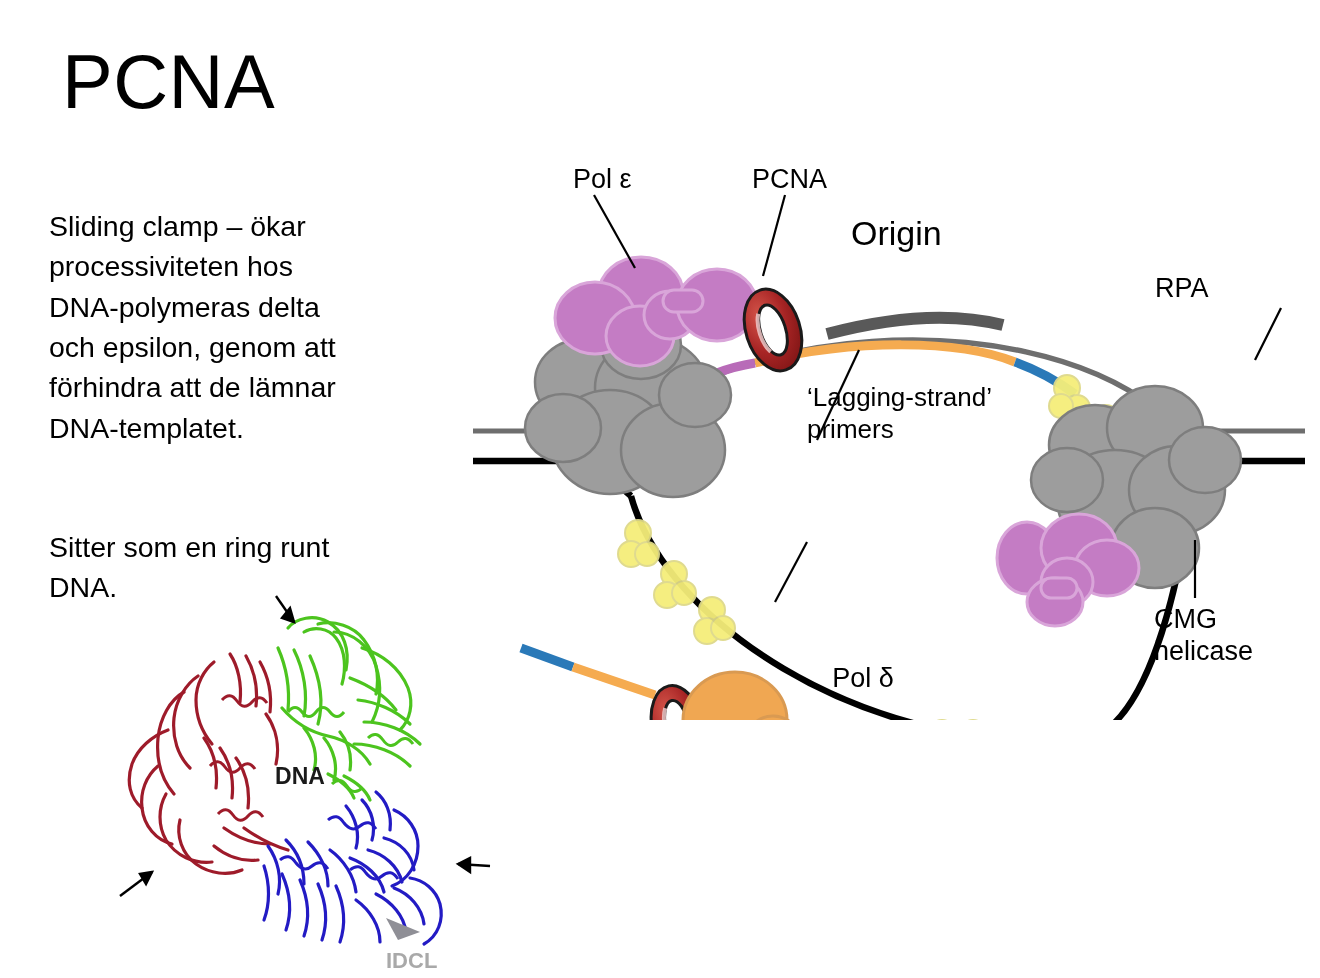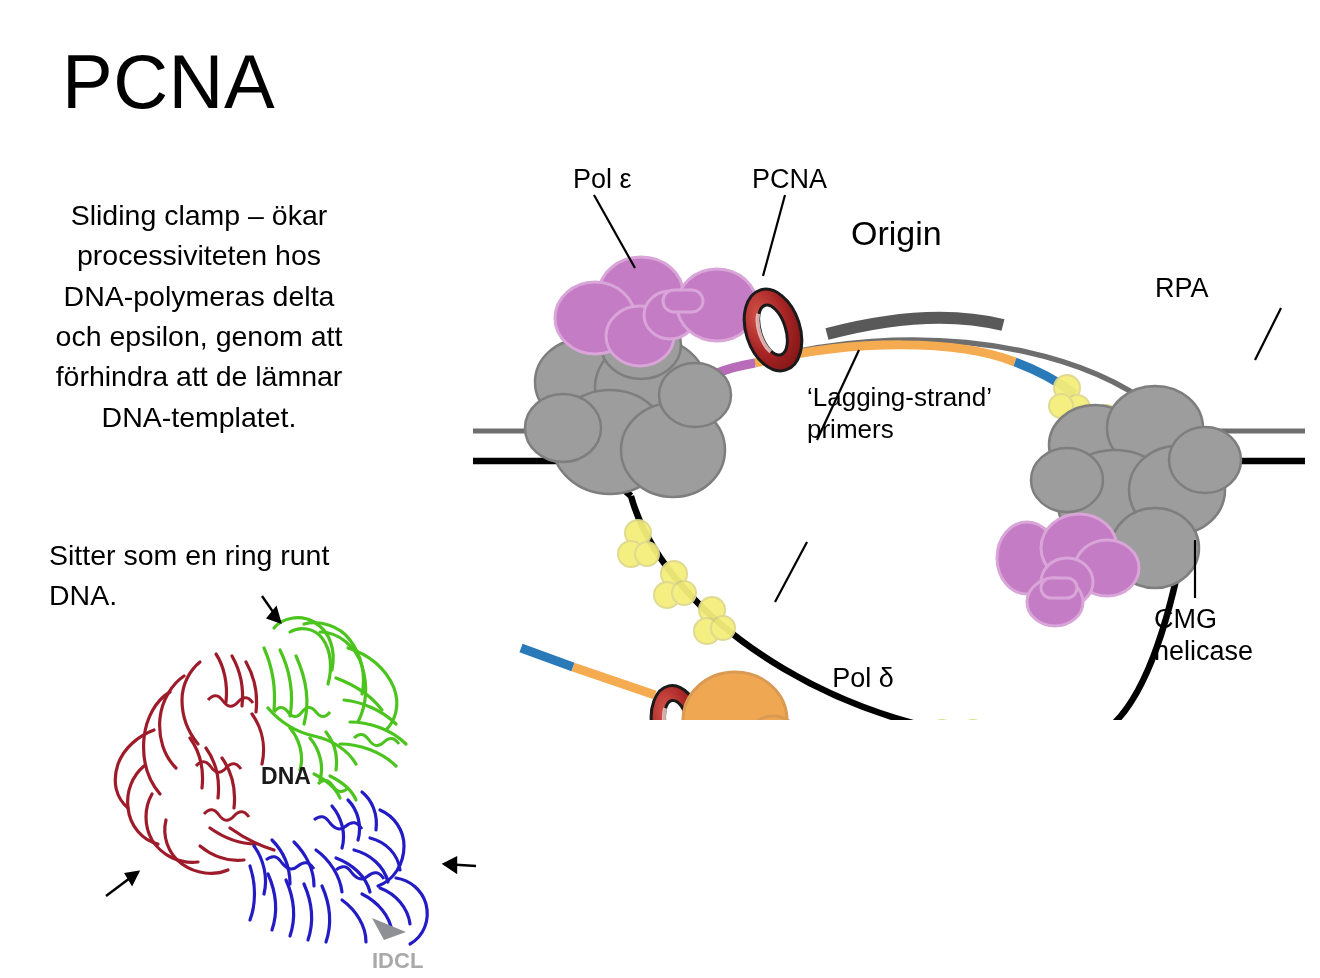--- a/index.html
+++ b/index.html
@@ -39,37 +39,37 @@
   
   .body-para {
     position: absolute;
     left: 49px;
     width: 300px;
     font-size: 28.5px;
     line-height: 1.415;
     font-weight: 400;
     color: #000;
   }
-  #para-1 { top: 195px; text-align: center; }
-  #para-2 { top: 527px; margin-top: 8px; }
+  #para-1 { top: 206px; }
+  #para-2 { top: 527px; }
 
   
   #bubble-figure {
     position: absolute;
     left: 455px;
     top: 150px;
     width: 868px;
     height: 570px;
   }
   #bubble-figure svg { display: block; }
 
   
   #pcna-structure {
     position: absolute;
-    left: 104px;
+    left: 118px;
     top: 588px;
     width: 375px;
     height: 390px;
   }
   #pcna-structure svg { display: block; }
 </style>
 </head>
 <body>
 
 <div id="slide">

